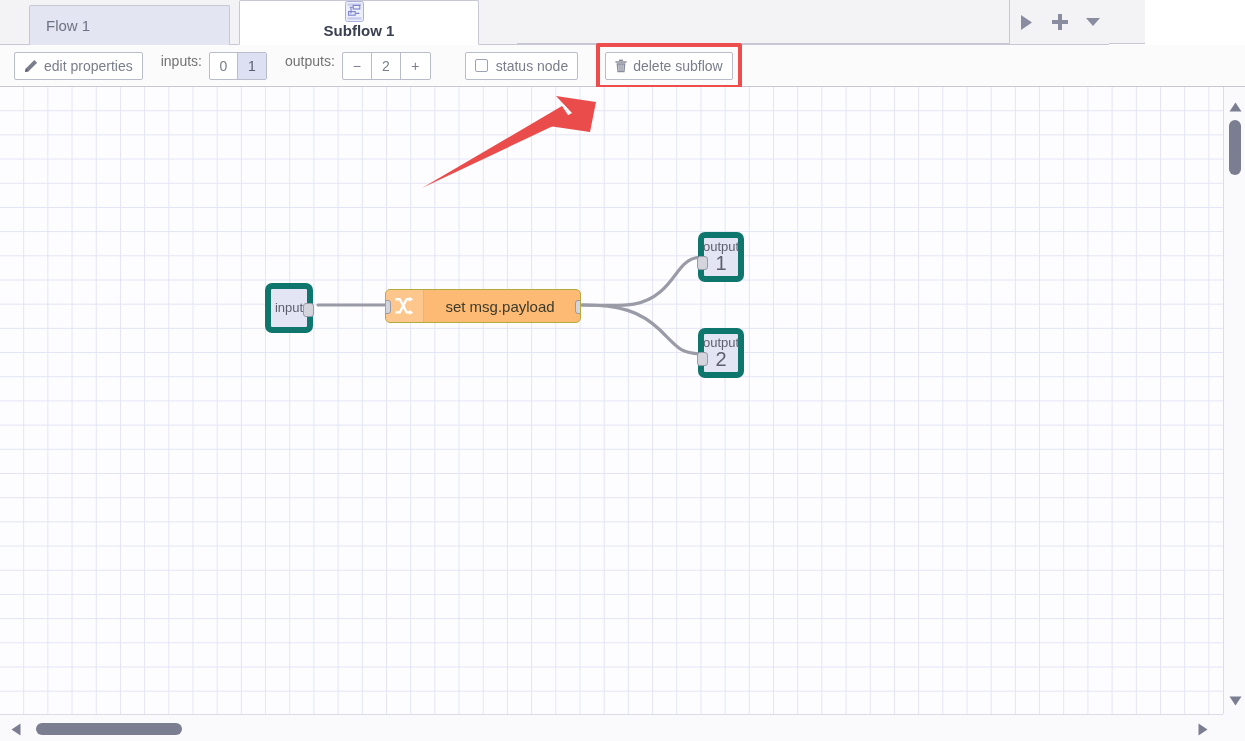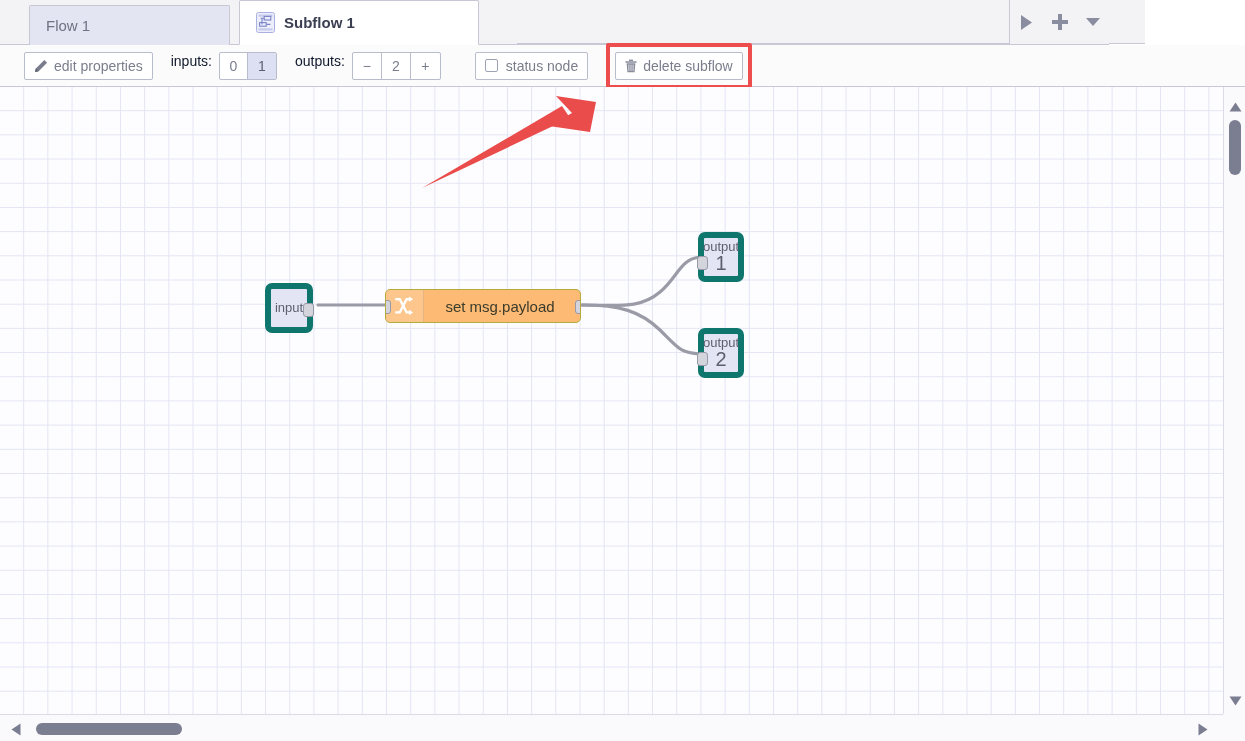--- a/index.html
+++ b/index.html
@@ -59,20 +59,21 @@
   }
   .tab.active {
     width: 240px;
     height: 45px;
     background: #ffffff;
     border-bottom: 1px solid #ffffff;
     color: #3a3f51;
     font-weight: bold;
     z-index: 5;
     margin-left: 7px;
+    flex-direction: column;
   }
   .tab.active .tab-label { font-weight: bold; font-size: 15px; }
   .tab-rest {
     position: absolute;
     left: 517px; top: 0;
     width: 628px; height: 44px;
     border-bottom: 1px solid #c7c7d6;
     background: #f3f3f5;
     box-sizing: border-box;
   }
@@ -103,40 +104,40 @@
   
   .subflow-toolbar {
     position: absolute;
     left: 0; top: 45px;
     width: 1245px; height: 42px;
     background: #fbfbfc;
     border-bottom: 1px solid #c7c7d6;
     box-sizing: border-box;
     display: flex;
     align-items: center;
-    padding-left: 24px;
+    padding-left: 14px;
   }
   .btn {
     height: 28px;
     box-sizing: border-box;
     border: 1px solid #b9bccb;
     background: #fff;
     color: #7a7d8c;
     font-size: 14px;
     border-radius: 2px;
     display: inline-flex;
     align-items: center;
     padding: 0 9px;
     cursor: pointer;
     white-space: nowrap;
   }
   .btn .ic { margin-right: 6px; display: inline-flex; align-items: center; }
   .tb-label {
     font-size: 14px;
-    color: #0f172a;
+    color: #737373;
     margin: 0 7px 10px 18px;
     white-space: nowrap;
   }
   .seg {
     display: inline-flex;
     height: 28px;
     border: 1px solid #b9bccb;
     border-radius: 2px;
     overflow: hidden;
     box-sizing: border-box;

